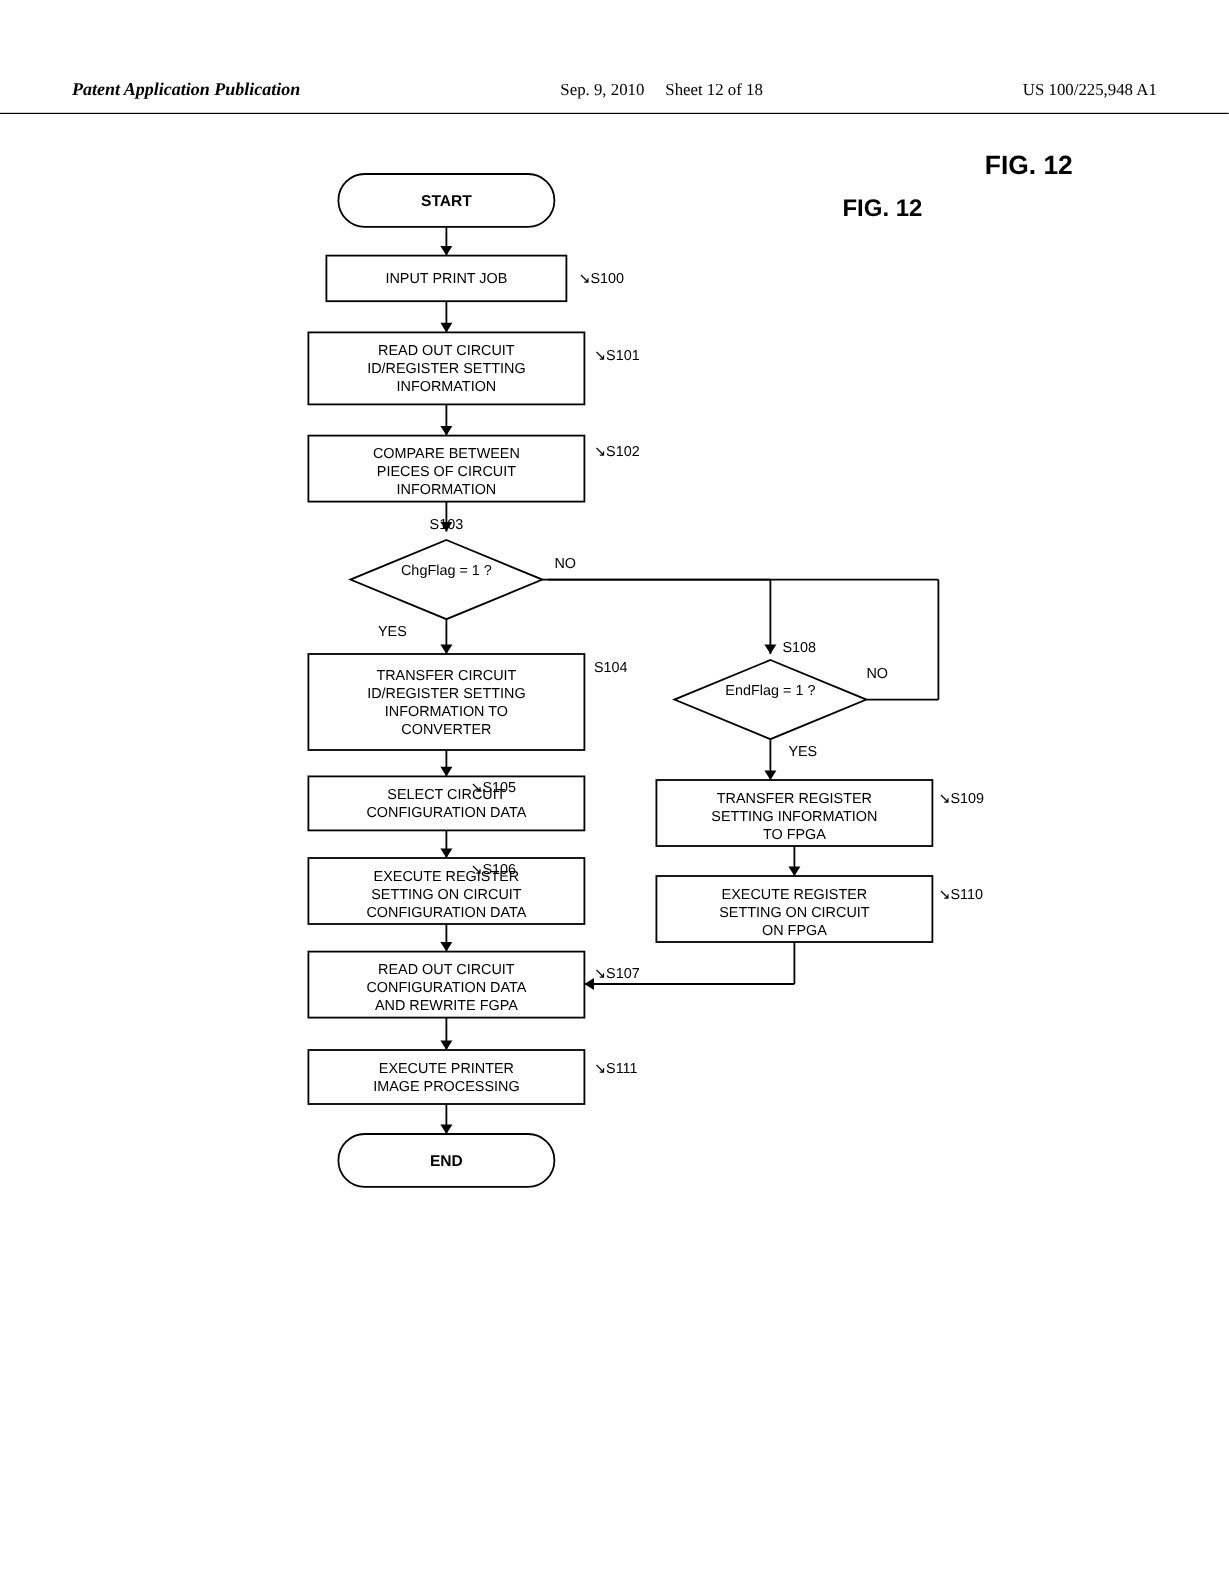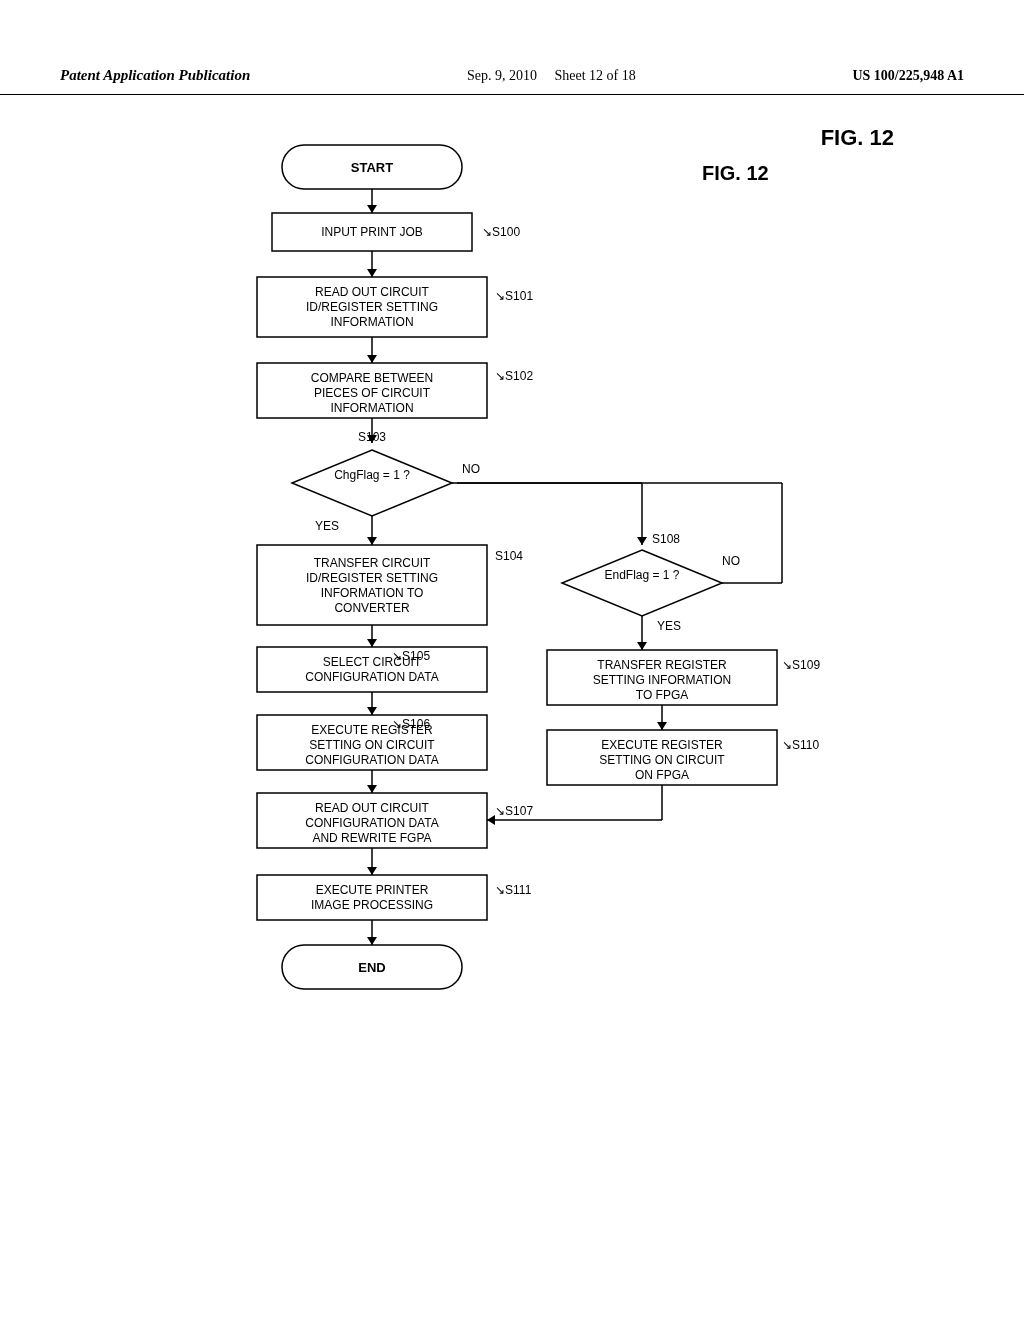--- a/index.html
+++ b/index.html
@@ -24,21 +24,21 @@
       font-style: italic;
       text-align: right;
     }
     .header-center {
       font-size: 14px;
       text-align: left;
       margin-top: 20px;
     }
     .header-right {
       font-size: 14px;
-      font-weight: bold;
+      font-weight: normal;
       margin-top: 40px;
     }
     .diagram-area {
       position: relative;
       width: 100%;
       padding: 20px 0;
     }
     .fig-label {
       position: absolute;
       right: 130px;

